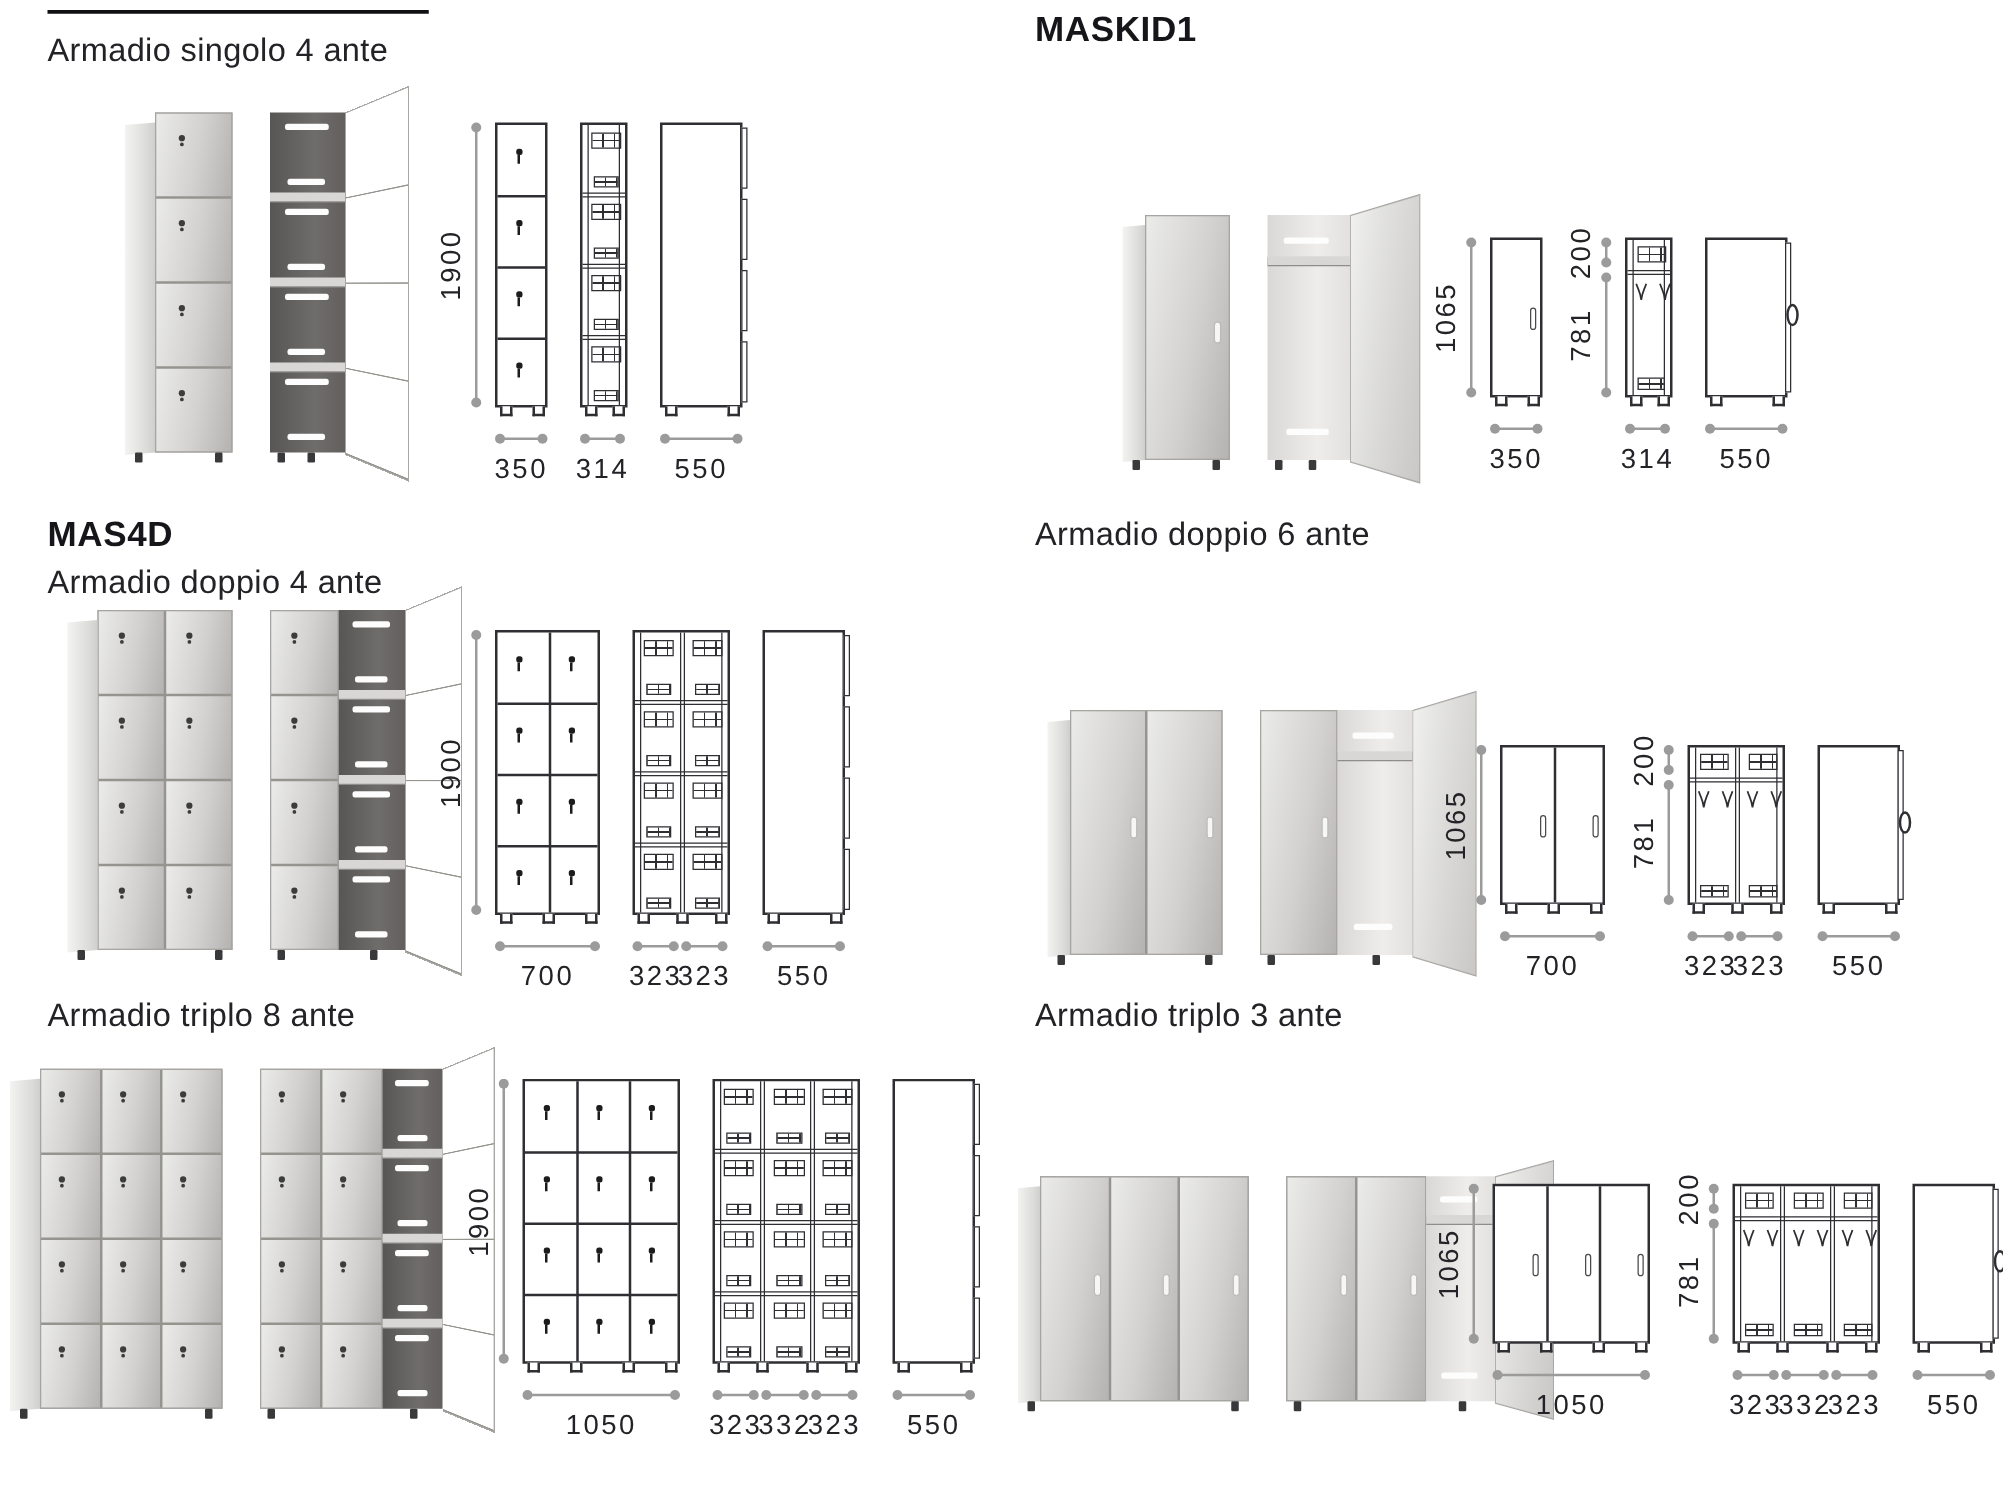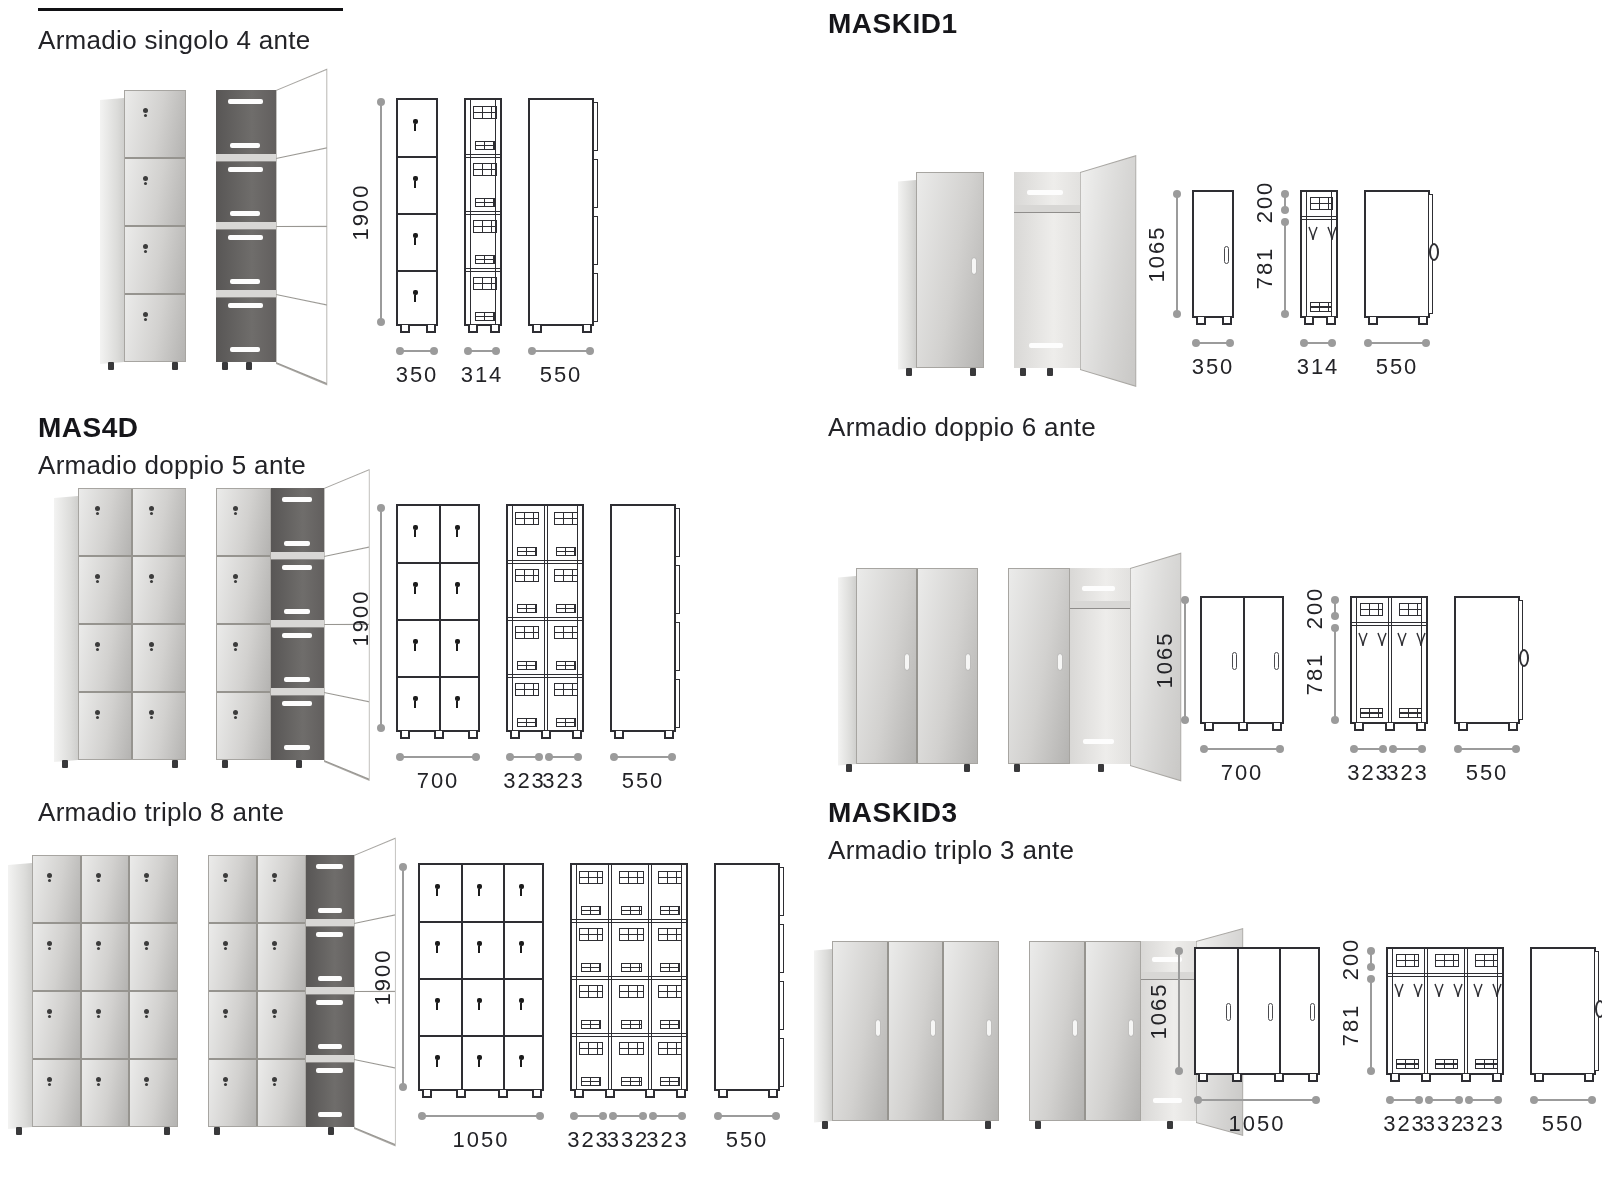--- a/index.html
+++ b/index.html
@@ -259,21 +259,21 @@
         <div class="dline" style="left: 3px; right: 3px; top: 4px; height: 2px;"></div>
         <div class="dot" style="left: 0px; top: 1px;"></div>
         <div class="dot" style="right: 0px; top: 1px;"></div>
         <div class="dim-label" style="left: 50%; top: 16px; transform: translateX(-50%);">550</div>
       </div>
     </div>
   </div>
 
 <div class="section" style="left: 38px; top: 412px; width: 760px; height: 400px;">
   <h2 class="code">MAS4D</h2>
-  <p class="subtitle">Armadio doppio 5 ante</p>
+  <p class="subtitle">Armadio doppio 4 ante</p>
 <div class="photos" style="left: 16px; top: 76px;">
       <div class="ph-unit" style="height: 272px;">
         <div class="ph-sidepanel" style="width: 24px; height: 264px; align-self: flex-end; transform: skewY(-5deg); transform-origin: right bottom;"></div>
         <div class="ph-front" style="width: 106px; grid-template-columns: repeat(2, 1fr); grid-template-rows: repeat(4, 1fr);">
           <div class="ph-cell">
             <div class="ph-lock" style="left: 30%; top: 26%;"></div>
           </div>
           <div class="ph-cell">
             <div class="ph-lock" style="left: 30%; top: 26%;"></div>
           </div>
@@ -799,21 +799,20 @@
       <div style="position: absolute; left: 342px; top: 248px; width: 66px; height: 40px;">
         <div class="dline" style="left: 3px; right: 3px; top: 4px; height: 2px;"></div>
         <div class="dot" style="left: 0px; top: 1px;"></div>
         <div class="dot" style="right: 0px; top: 1px;"></div>
         <div class="dim-label" style="left: 50%; top: 16px; transform: translateX(-50%);">550</div>
       </div>
     </div>
   </div>
 
 <div class="section" style="left: 828px; top: 797px; width: 774px; height: 400px;">
-  <h2 class="code">MASKID3</h2>
   <p class="subtitle">Armadio triplo 3 ante</p>
 <div class="photos" style="left: -14px; top: 144px;">
       <div class="ph-unit" style="height: 180px;">
         <div class="ph-sidepanel" style="width: 18px; height: 172px; align-self: flex-end; transform: skewY(-5deg); transform-origin: right bottom;"></div>
         <div class="ph-front" style="width: 165px; grid-template-columns: repeat(3, 1fr); grid-template-rows: repeat(1, 1fr);">
           <div class="ph-cell">
             <div class="ph-handle" style="right: 7px; top: 44%;"></div>
           </div>
           <div class="ph-cell">
             <div class="ph-handle" style="right: 7px; top: 44%;"></div>

